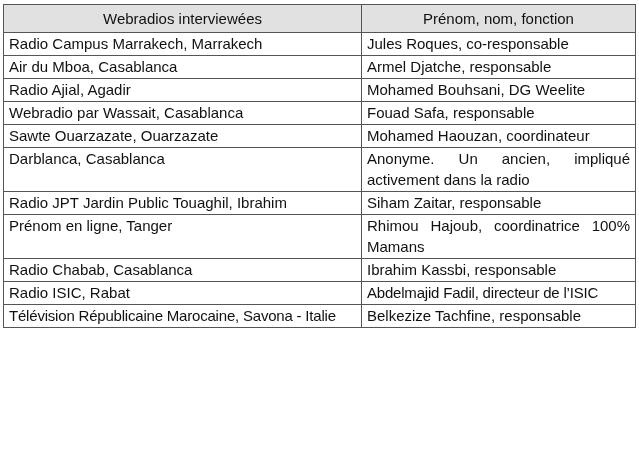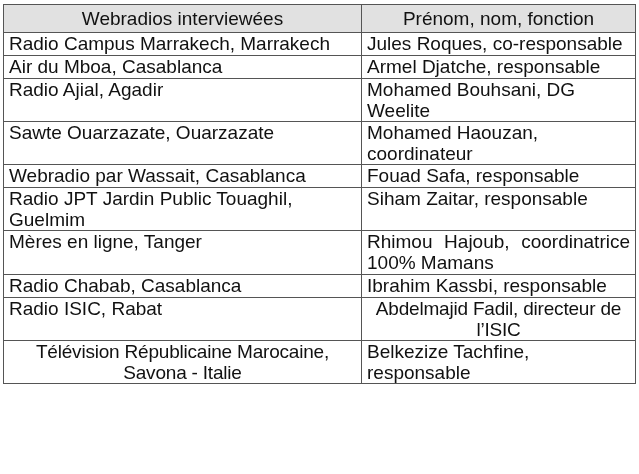--- a/index.html
+++ b/index.html
@@ -2,21 +2,21 @@
 <html><head>
 <meta charset="utf-8">
 <style>
   html, body { margin: 0; padding: 0; background: #ffffff; }
   body { width: 639px; height: 474px; overflow: hidden; position: relative; }
   .tbl {
     position: absolute; left: 3px; top: 4px;
     width: 632px;
     border-collapse: collapse;
     font-family: "Liberation Sans", "DejaVu Sans", sans-serif;
-    font-size: 19px;
+    font-size: 15px;
     color: #111;
     table-layout: fixed;
   }
   .tbl col.c1 { width: 358px; }
   .tbl col.c2 { width: 274px; }
   .tbl th, .tbl td {
     border: 1px solid #555;
     padding: 0 5px;
     vertical-align: top;
     line-height: 21px;
@@ -24,21 +24,21 @@
   .tbl th {
     background: #e1e1e1;
     font-weight: normal;
     text-align: center;
     height: 27px;
     vertical-align: middle;
   }
   .tbl td { height: 22px; }
   .tbl td.just { text-align: justify; text-align-last: left; }
   .tbl tr.tall td { height: 43px; }
-  .tbl td.tight { letter-spacing: -0.2px; text-align: center; }
+  .tbl td.tight { letter-spacing: -0.2px; }
 </style>
 </head>
 <body>
 
 <table class="tbl">
   <colgroup>
       <col class="c1">
       <col class="c2">
     </colgroup>
   <thead>
@@ -54,33 +54,37 @@
     </tr>
     <tr>
       <td>Air du Mboa, Casablanca</td>
       <td>Armel Djatche, responsable</td>
     </tr>
     <tr>
       <td>Radio Ajial, Agadir</td>
       <td>Mohamed Bouhsani, DG Weelite</td>
     </tr>
     <tr>
-      <td>Sawte Ouarzazate, Ouarzazate</td>
-      <td>Mohamed Haouzan, coordinateur</td>
-    </tr>
-    <tr>
       <td>Webradio par Wassait, Casablanca</td>
       <td>Fouad Safa, responsable</td>
     </tr>
     <tr>
-      <td>Radio JPT Jardin Public Touaghil, Guelmim</td>
+      <td>Sawte Ouarzazate, Ouarzazate</td>
+      <td>Mohamed Haouzan, coordinateur</td>
+    </tr>
+    <tr class="tall">
+      <td>Darblanca, Casablanca</td>
+      <td class="just">Anonyme. Un ancien, impliqué activement dans la radio</td>
+    </tr>
+    <tr>
+      <td>Radio JPT Jardin Public Touaghil, Ibrahim</td>
       <td>Siham Zaitar, responsable</td>
     </tr>
     <tr class="tall">
-      <td>Mères en ligne, Tanger</td>
+      <td>Prénom en ligne, Tanger</td>
       <td class="just">Rhimou Hajoub, coordinatrice 100% Mamans</td>
     </tr>
     <tr>
       <td>Radio Chabab, Casablanca</td>
       <td>Ibrahim Kassbi, responsable</td>
     </tr>
     <tr>
       <td>Radio ISIC, Rabat</td>
       <td class="tight">Abdelmajid Fadil, directeur de l’ISIC</td>
     </tr>

